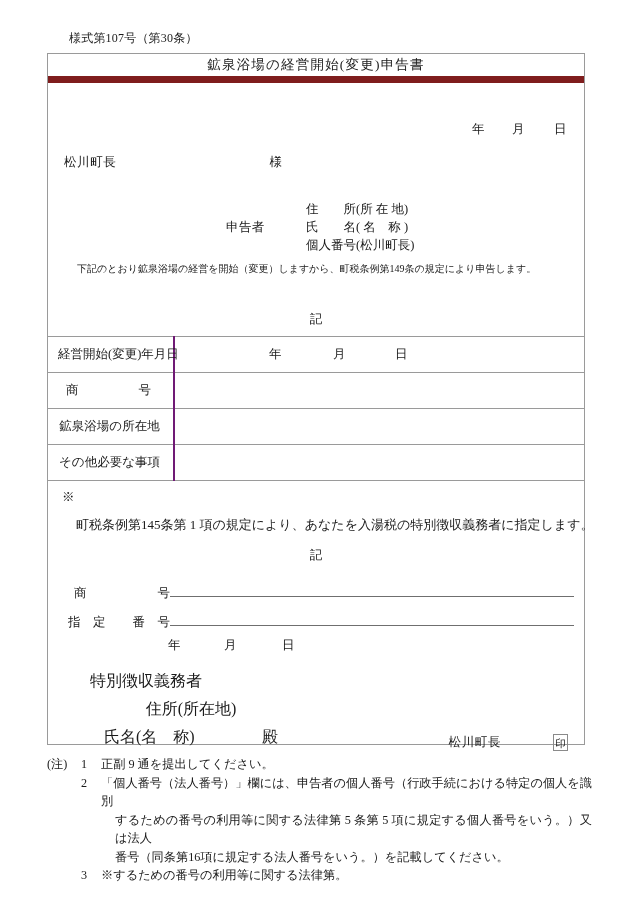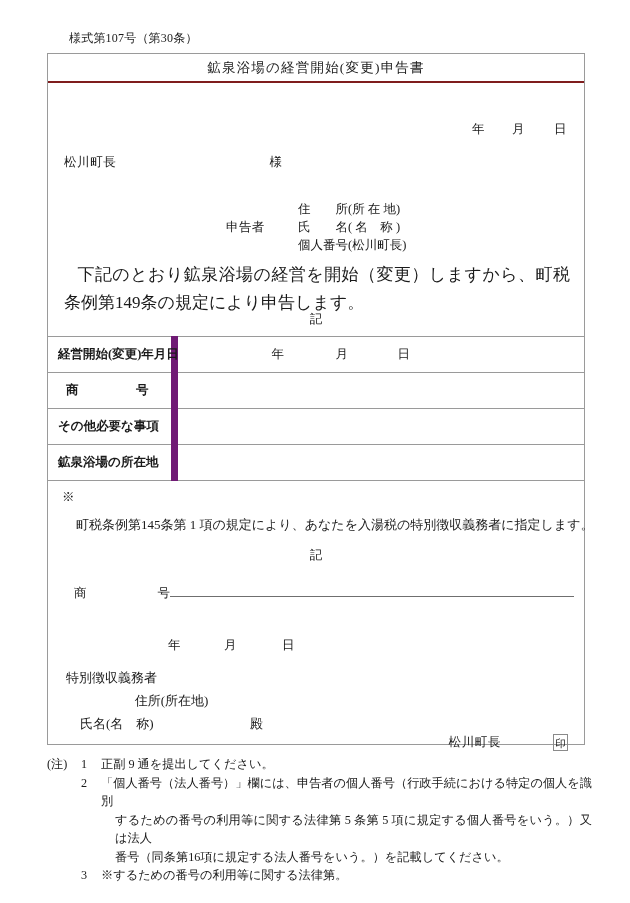--- a/index.html
+++ b/index.html
@@ -42,21 +42,21 @@
     top: 53px;
     width: 538px;
     height: 692px;
     border: 1px solid #9a9a9a;
     box-sizing: border-box;
   }
 
   
   .title-band {
     height: 29px;
-    border-bottom: 2px solid #7f1d1d;
+    border-bottom: 7px solid #7f1d1d;
     display: flex;
     align-items: center;
     justify-content: center;
     box-sizing: border-box;
   }
   .title-text {
     font-size: 13.5px;
     letter-spacing: 1.2px;
     white-space: nowrap;
   }
@@ -102,29 +102,29 @@
   .declarant-label {
     width: 72px;
     letter-spacing: 0.4px;
     white-space: nowrap;
   }
   .declarant-fields {
     display: flex;
     flex-direction: column;
     line-height: 1.45;
   }
-  .declarant-fields > div { white-space: nowrap; }
+  .declarant-fields > div { white-space: nowrap; margin-left: 8px; }
 
   .statement {
     position: absolute;
     left: 16px;
     right: 14px;
     top: 178px;
     line-height: 1.62;
-    font-size: 17px;
+    font-size: 10px;
     text-align: justify;
   }
   .statement .indent { display: inline-block; width: 13px; }
 
   .ki-mark {
     position: absolute;
     left: 0; right: 0;
     top: 228px;
     text-align: center;
     font-size: 12.5px;
@@ -140,24 +140,23 @@
     border-top: 1px solid #9a9a9a;
     border-bottom: 1px solid #9a9a9a;
     height: 36px;
     box-sizing: border-box;
     font-size: 12.5px;
     vertical-align: middle;
   }
   .form-table tr:last-child td { border-bottom: 1px solid #9a9a9a; }
   .cell-label {
     width: 126px;
-    border-right: 7px solid #701a75;
+    border-right: 2px solid #701a75;
     padding: 0 8px 0 10px;
     white-space: nowrap;
-    font-weight: bold;
   }
   .label-spread {
     display: flex;
     justify-content: space-between;
     padding: 0 14px 0 8px;
   }
   .label-center {
     display: block;
     text-align: center;
     padding-right: 4px;
@@ -234,32 +233,31 @@
     display: flex;
     white-space: nowrap;
     font-size: 12.5px;
   }
   .sub-date .s-y { width: 56px; }
   .sub-date .s-m { width: 58px; }
   .sub-date .s-d { width: 16px; }
 
   .collector-block {
     position: absolute;
-    left: 0;
+    left: 24px;
     top: 186px;
-    font-size: 13px;
+    font-size: 16px;
     line-height: 1.75;
   }
   .collector-title { padding-left: 18px; white-space: nowrap; }
   .collector-addr { padding-left: 32px; white-space: nowrap; text-align: center; }
   .collector-name {
     padding-left: 32px;
     white-space: nowrap;
     display: flex;
-    gap: 12px;
   }
   .collector-name .nm { display: inline-block; width: 158px; }
 
   .mayor-sign {
     position: absolute;
     right: 16px;
     top: 253px;
     display: flex;
     align-items: center;
     font-size: 12.5px;
@@ -366,27 +364,27 @@
           <td class="cell-label">
             <div class="label-spread">
               <span>商</span>
               <span>号</span>
             </div>
           </td>
           <td class="cell-value"></td>
         </tr>
         <tr>
           <td class="cell-label">
-            <span class="label-center">その他必要な事項</span>
+            <span class="label-center">鉱泉浴場の所在地</span>
           </td>
           <td class="cell-value"></td>
         </tr>
         <tr>
           <td class="cell-label">
-            <span class="label-center">鉱泉浴場の所在地</span>
+            <span class="label-center">その他必要な事項</span>
           </td>
           <td class="cell-value"></td>
         </tr>
       </tbody>
     </table>
 
     <div class="lower">
 
       <div class="kome">※</div>
 
@@ -395,20 +393,27 @@
       <div class="ki-mark2">記</div>
 
       <div class="fill-row r1">
         <div class="fill-label">
           <span>商</span>
           <span>号</span>
         </div>
         <div class="fill-rule"></div>
       </div>
 
+      <div class="fill-row r2">
+        <div class="fill-label wide5">
+          <span>指　定</span>
+          <span>番　号</span>
+        </div>
+        <div class="fill-rule"></div>
+      </div>
 
       <div class="sub-date">
         <span class="s-y">年</span>
         <span class="s-m">月</span>
         <span class="s-d">日</span>
       </div>
 
       <div class="collector-block">
         <div class="collector-title">特別徴収義務者</div>
         <div class="collector-addr">住所(所在地)</div>

